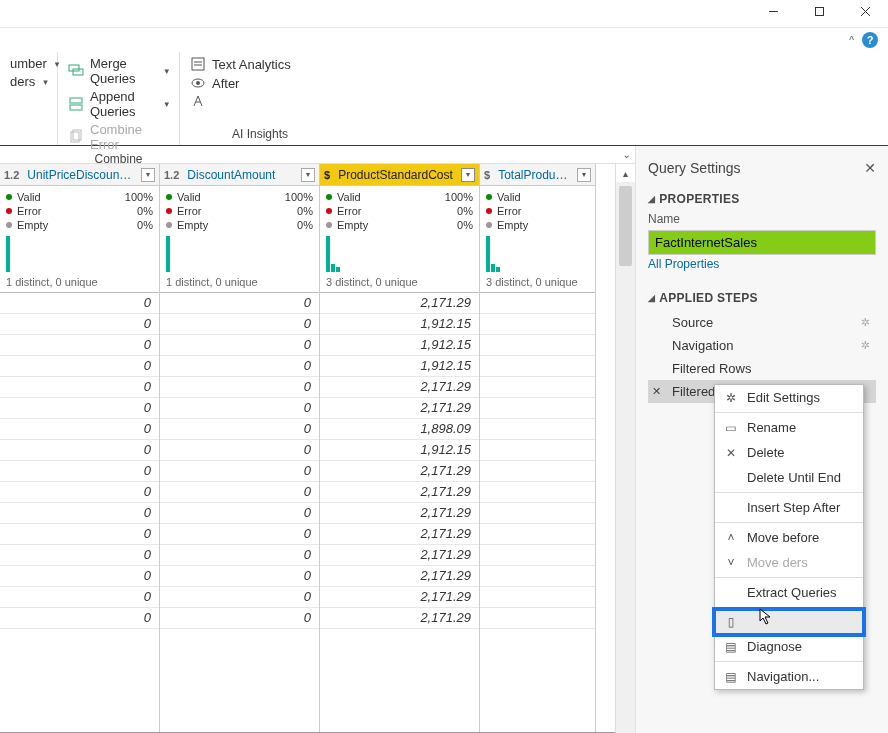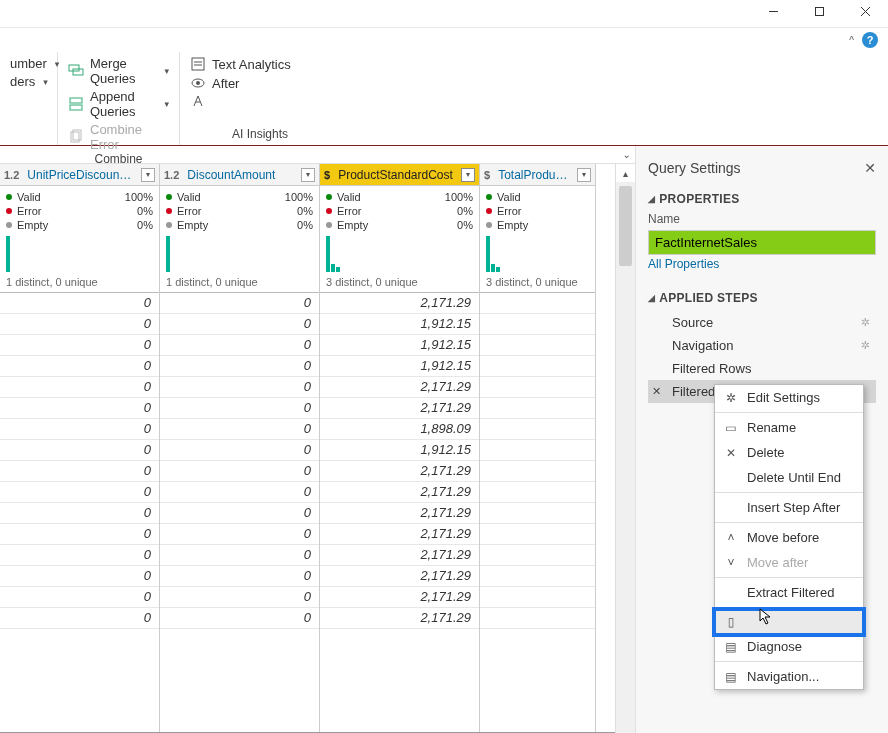--- a/index.html
+++ b/index.html
@@ -454,26 +454,26 @@
       <span class="mi-icon"></span>
       <span>Insert Step After</span>
     </div>
   <div class="divider"></div>
   <div class="mi">
       <span class="mi-icon">˄</span>
       <span>Move before</span>
     </div>
   <div class="mi disabled">
       <span class="mi-icon">˅</span>
-      <span>Move after</span>
+      <span>Move ders</span>
     </div>
   <div class="divider"></div>
   <div class="mi">
       <span class="mi-icon"></span>
-      <span>Extract Filtered</span>
+      <span>Extract Queries</span>
     </div>
   <div class="divider"></div>
   <div class="mi highlight">
       <span class="mi-icon">▯</span>
     </div>
   <div class="mi">
       <span class="mi-icon">▤</span>
       <span>Diagnose</span>
     </div>
   <div class="divider"></div>

